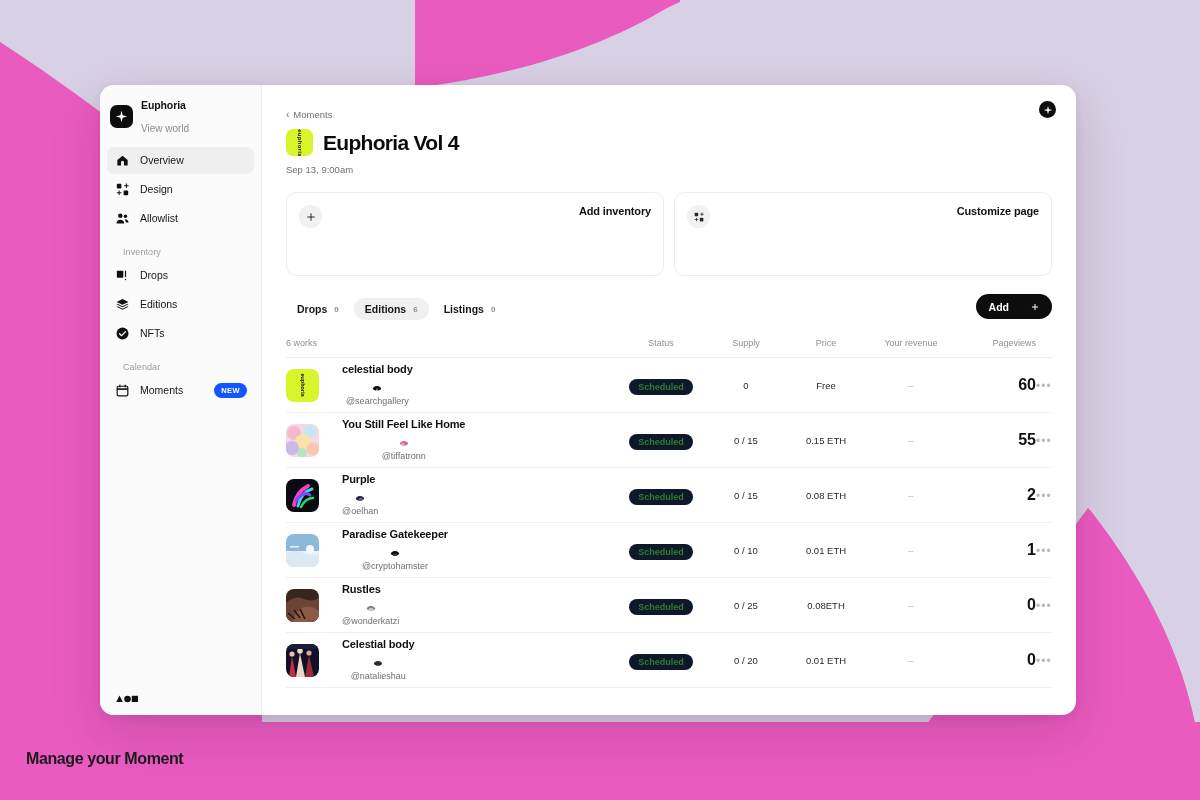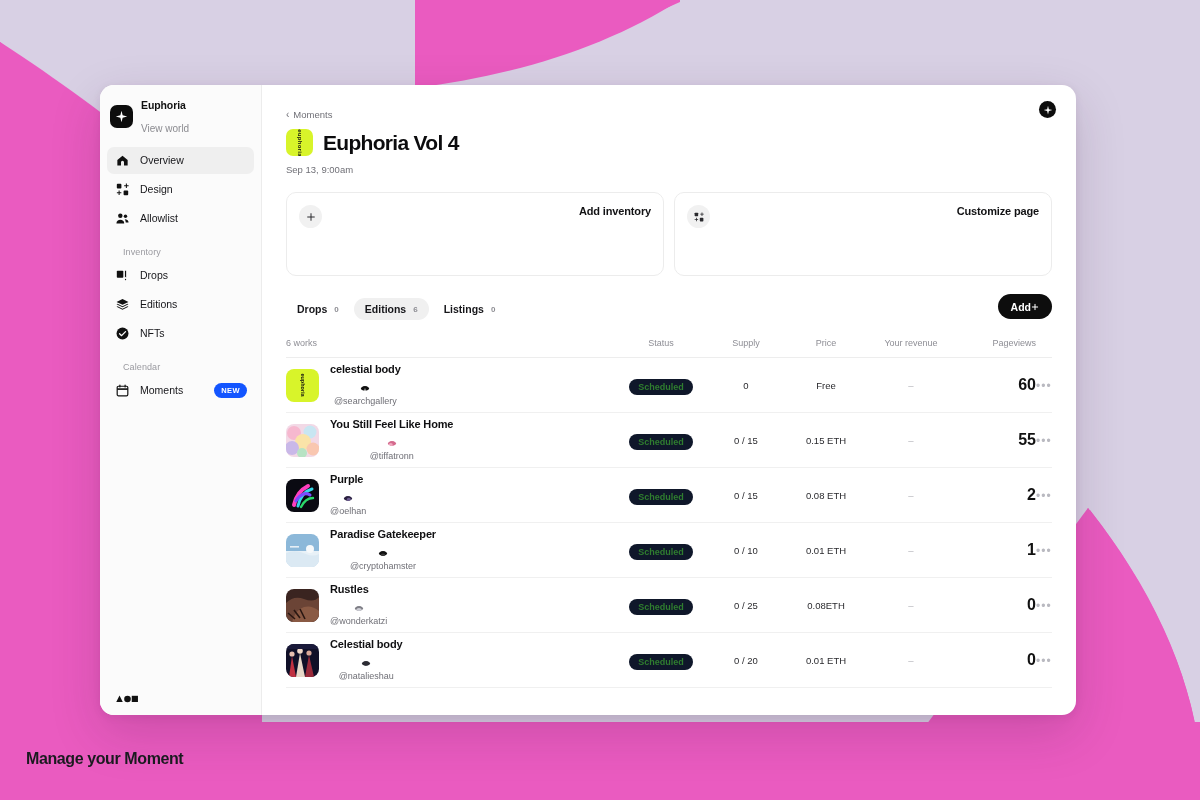--- a/index.html
+++ b/index.html
@@ -108,38 +108,38 @@
     padding: 5px 11px; border-radius: 16px; font-size: 10.5px; font-weight: 700;
     color: #16161a; cursor: pointer; margin-right: 4px;
   }
   .tab.active { background: #f0f0f0; }
   .tab-count { font-size: 8px; color: #8d8d93; font-weight: 600; }
   .add-btn {
     position: absolute; right: 0; top: -4px;
     background: #0d0d0d; color: #fff; border: none;
     font-size: 10.5px; font-weight: 700; font-family: inherit;
     border-radius: 16px; height: 25px; padding: 0 13px;
-    display: flex; align-items: center; gap: 0; cursor: pointer;
+    display: flex; align-items: center; gap: 22px; cursor: pointer;
   }
 
   
   .table { margin-top: 18px; }
   .tr { display: flex; align-items: center; }
   .thead { padding-bottom: 9px; border-bottom: 1px solid #ededed; }
   .thead .th { font-size: 9px; color: #8e8e95; }
   .c-work   { flex: 0 0 330px; }
   .c-status { flex: 0 0 90px;  text-align: center; }
   .c-supply { flex: 0 0 80px;  text-align: center; }
   .c-price  { flex: 0 0 80px;  text-align: center; }
   .c-rev    { flex: 0 0 90px;  text-align: center; }
   .c-views  { flex: 0 0 80px;  text-align: right; }
   .c-menu   { flex: 1 1 auto;  text-align: right; }
 
   .row { height: 55px; border-bottom: 1px solid #f0f0f0; }
-  .work { display: flex; align-items: center; gap: 11px; }
+  .work { display: flex; align-items: center; gap: 23px; }
   .thumb { width: 33px; height: 33px; border-radius: 8px; overflow: hidden; flex: 0 0 33px; position: relative; }
   .work-meta { line-height: 1.25; }
   .work-title { font-size: 11px; font-weight: 700; color: #101012; letter-spacing: -.15px; }
   .work-user { display: flex; align-items: center; gap: 5px; margin-top: 4px; flex-direction: column; }
   .avatar { width: 10px; height: 10px; border-radius: 50%; flex: 0 0 10px; overflow: hidden; }
   .handle { font-size: 9px; color: #6f6f76; }
 
   .pill-sched {
     display: inline-block; background: #0f172a; color: #2f7d2f;
     font-size: 9px; font-weight: 700; padding: 3px 9px; border-radius: 10px;

